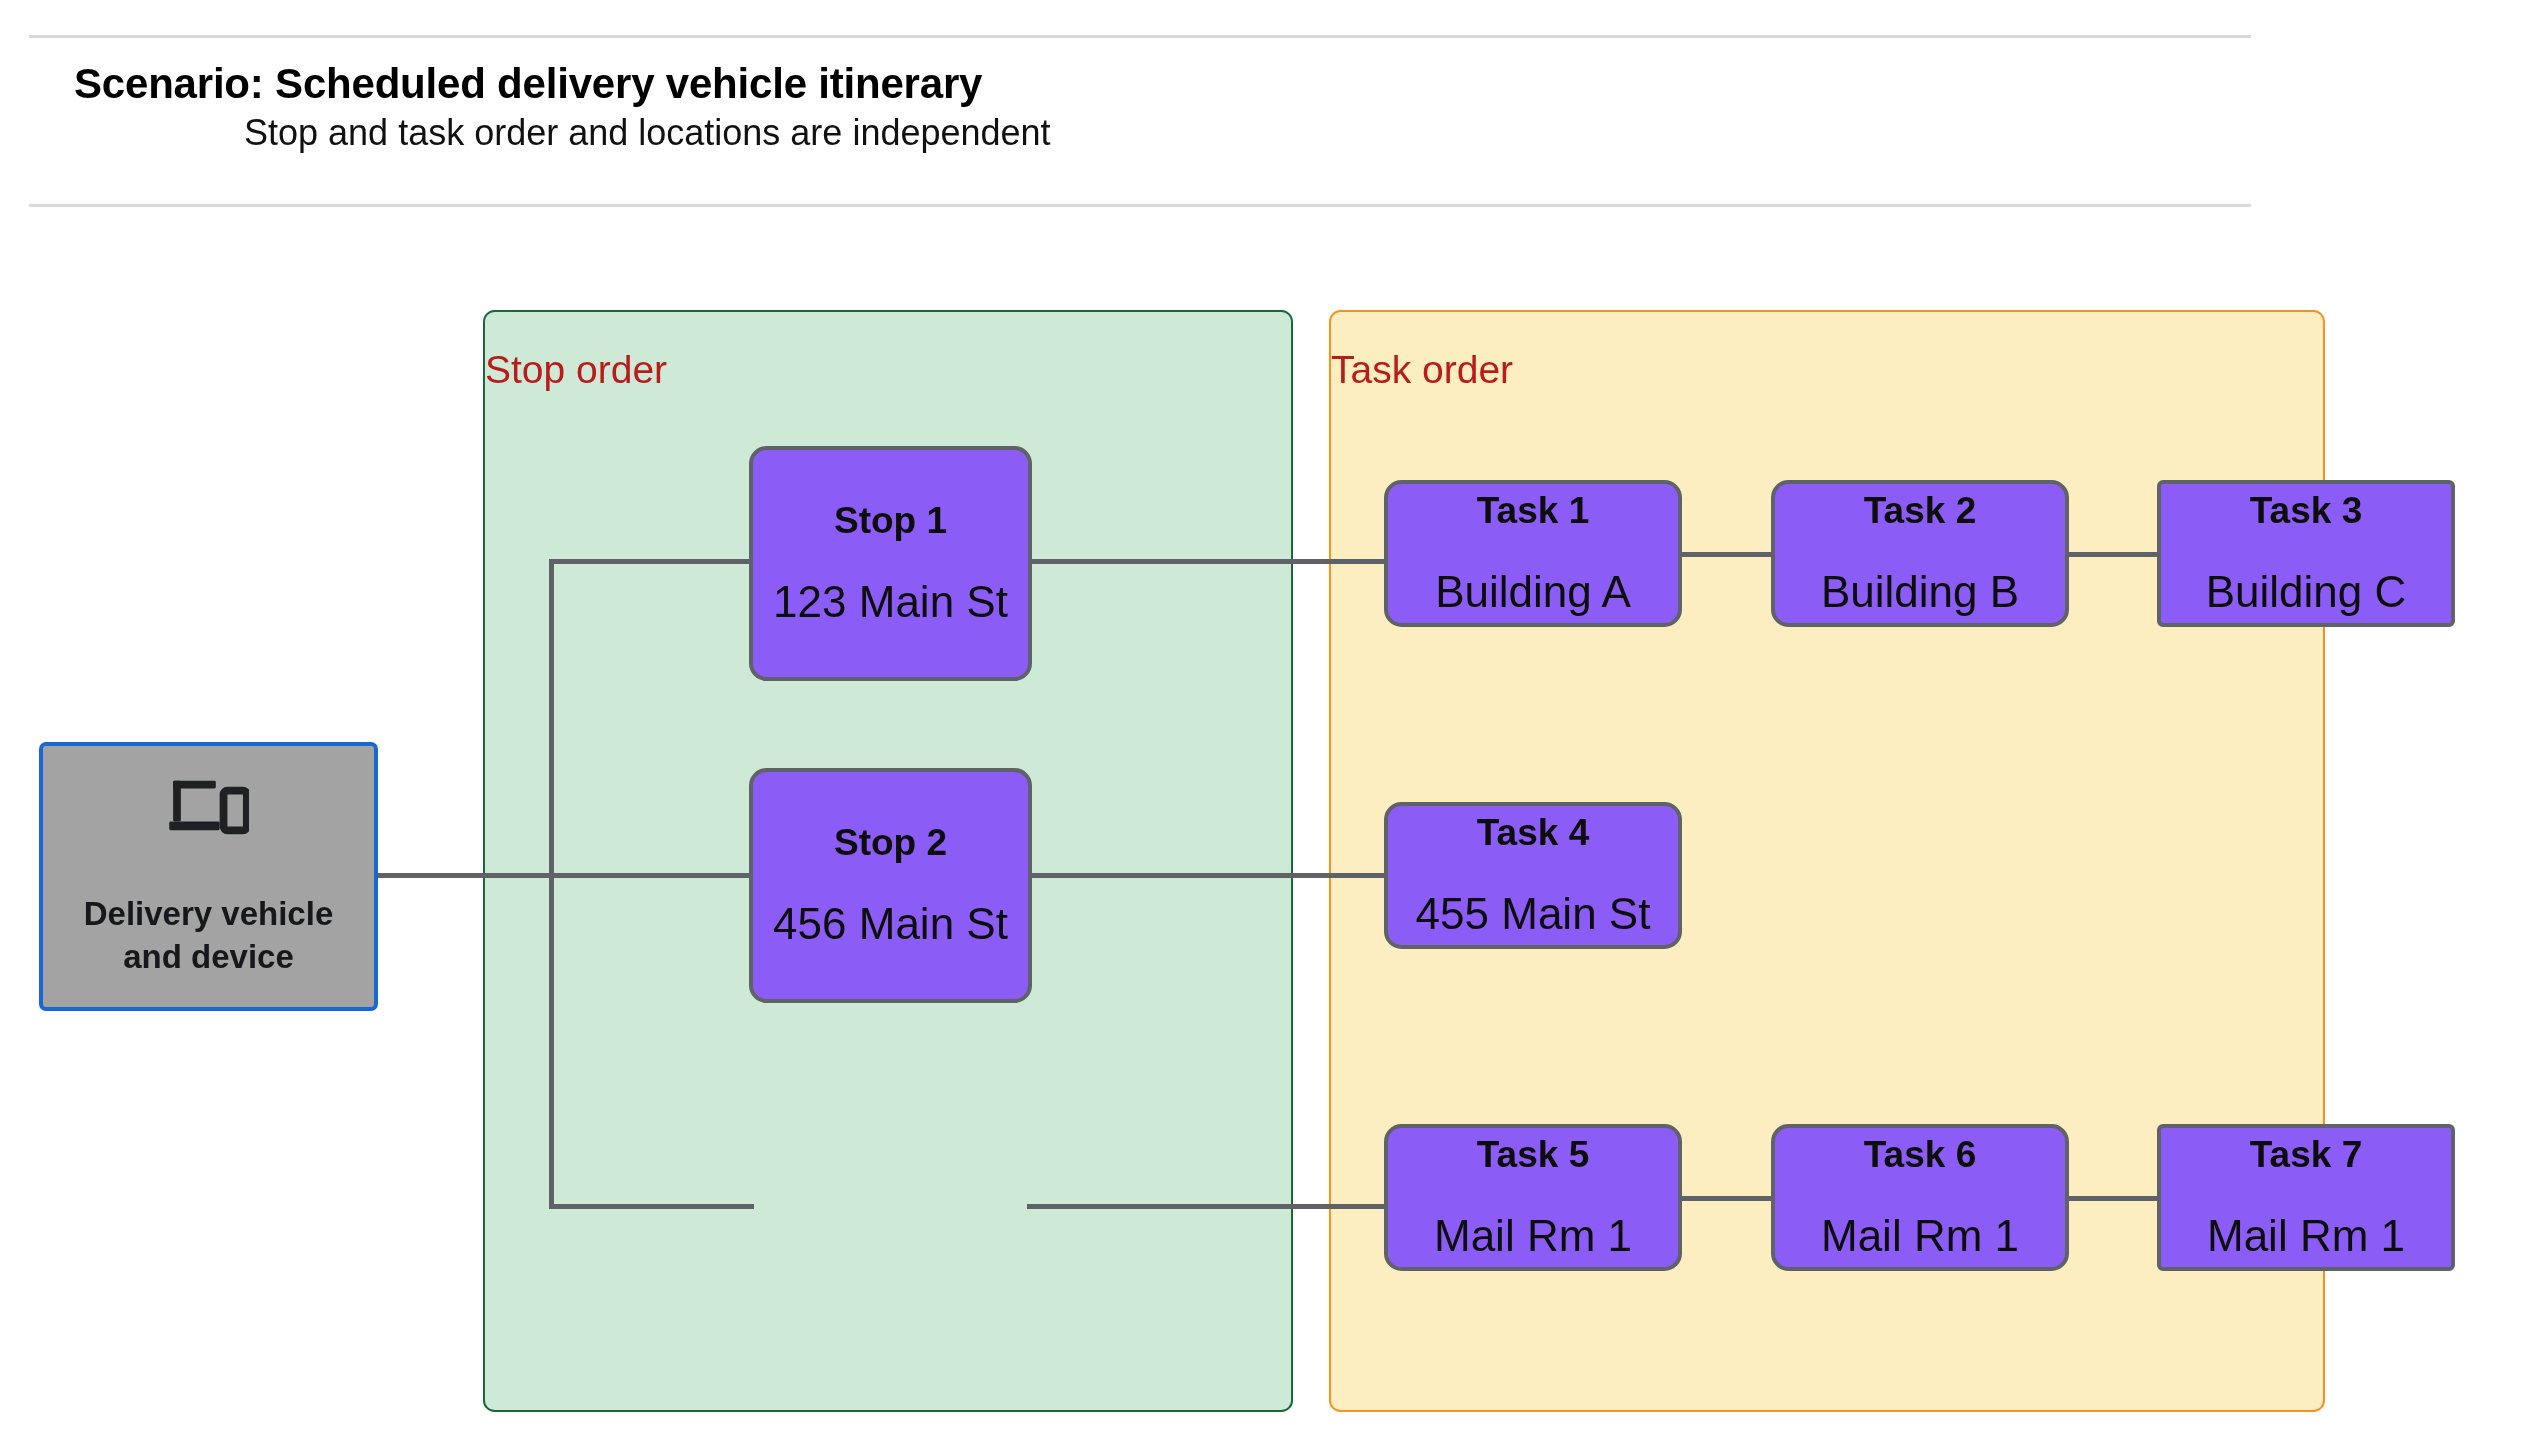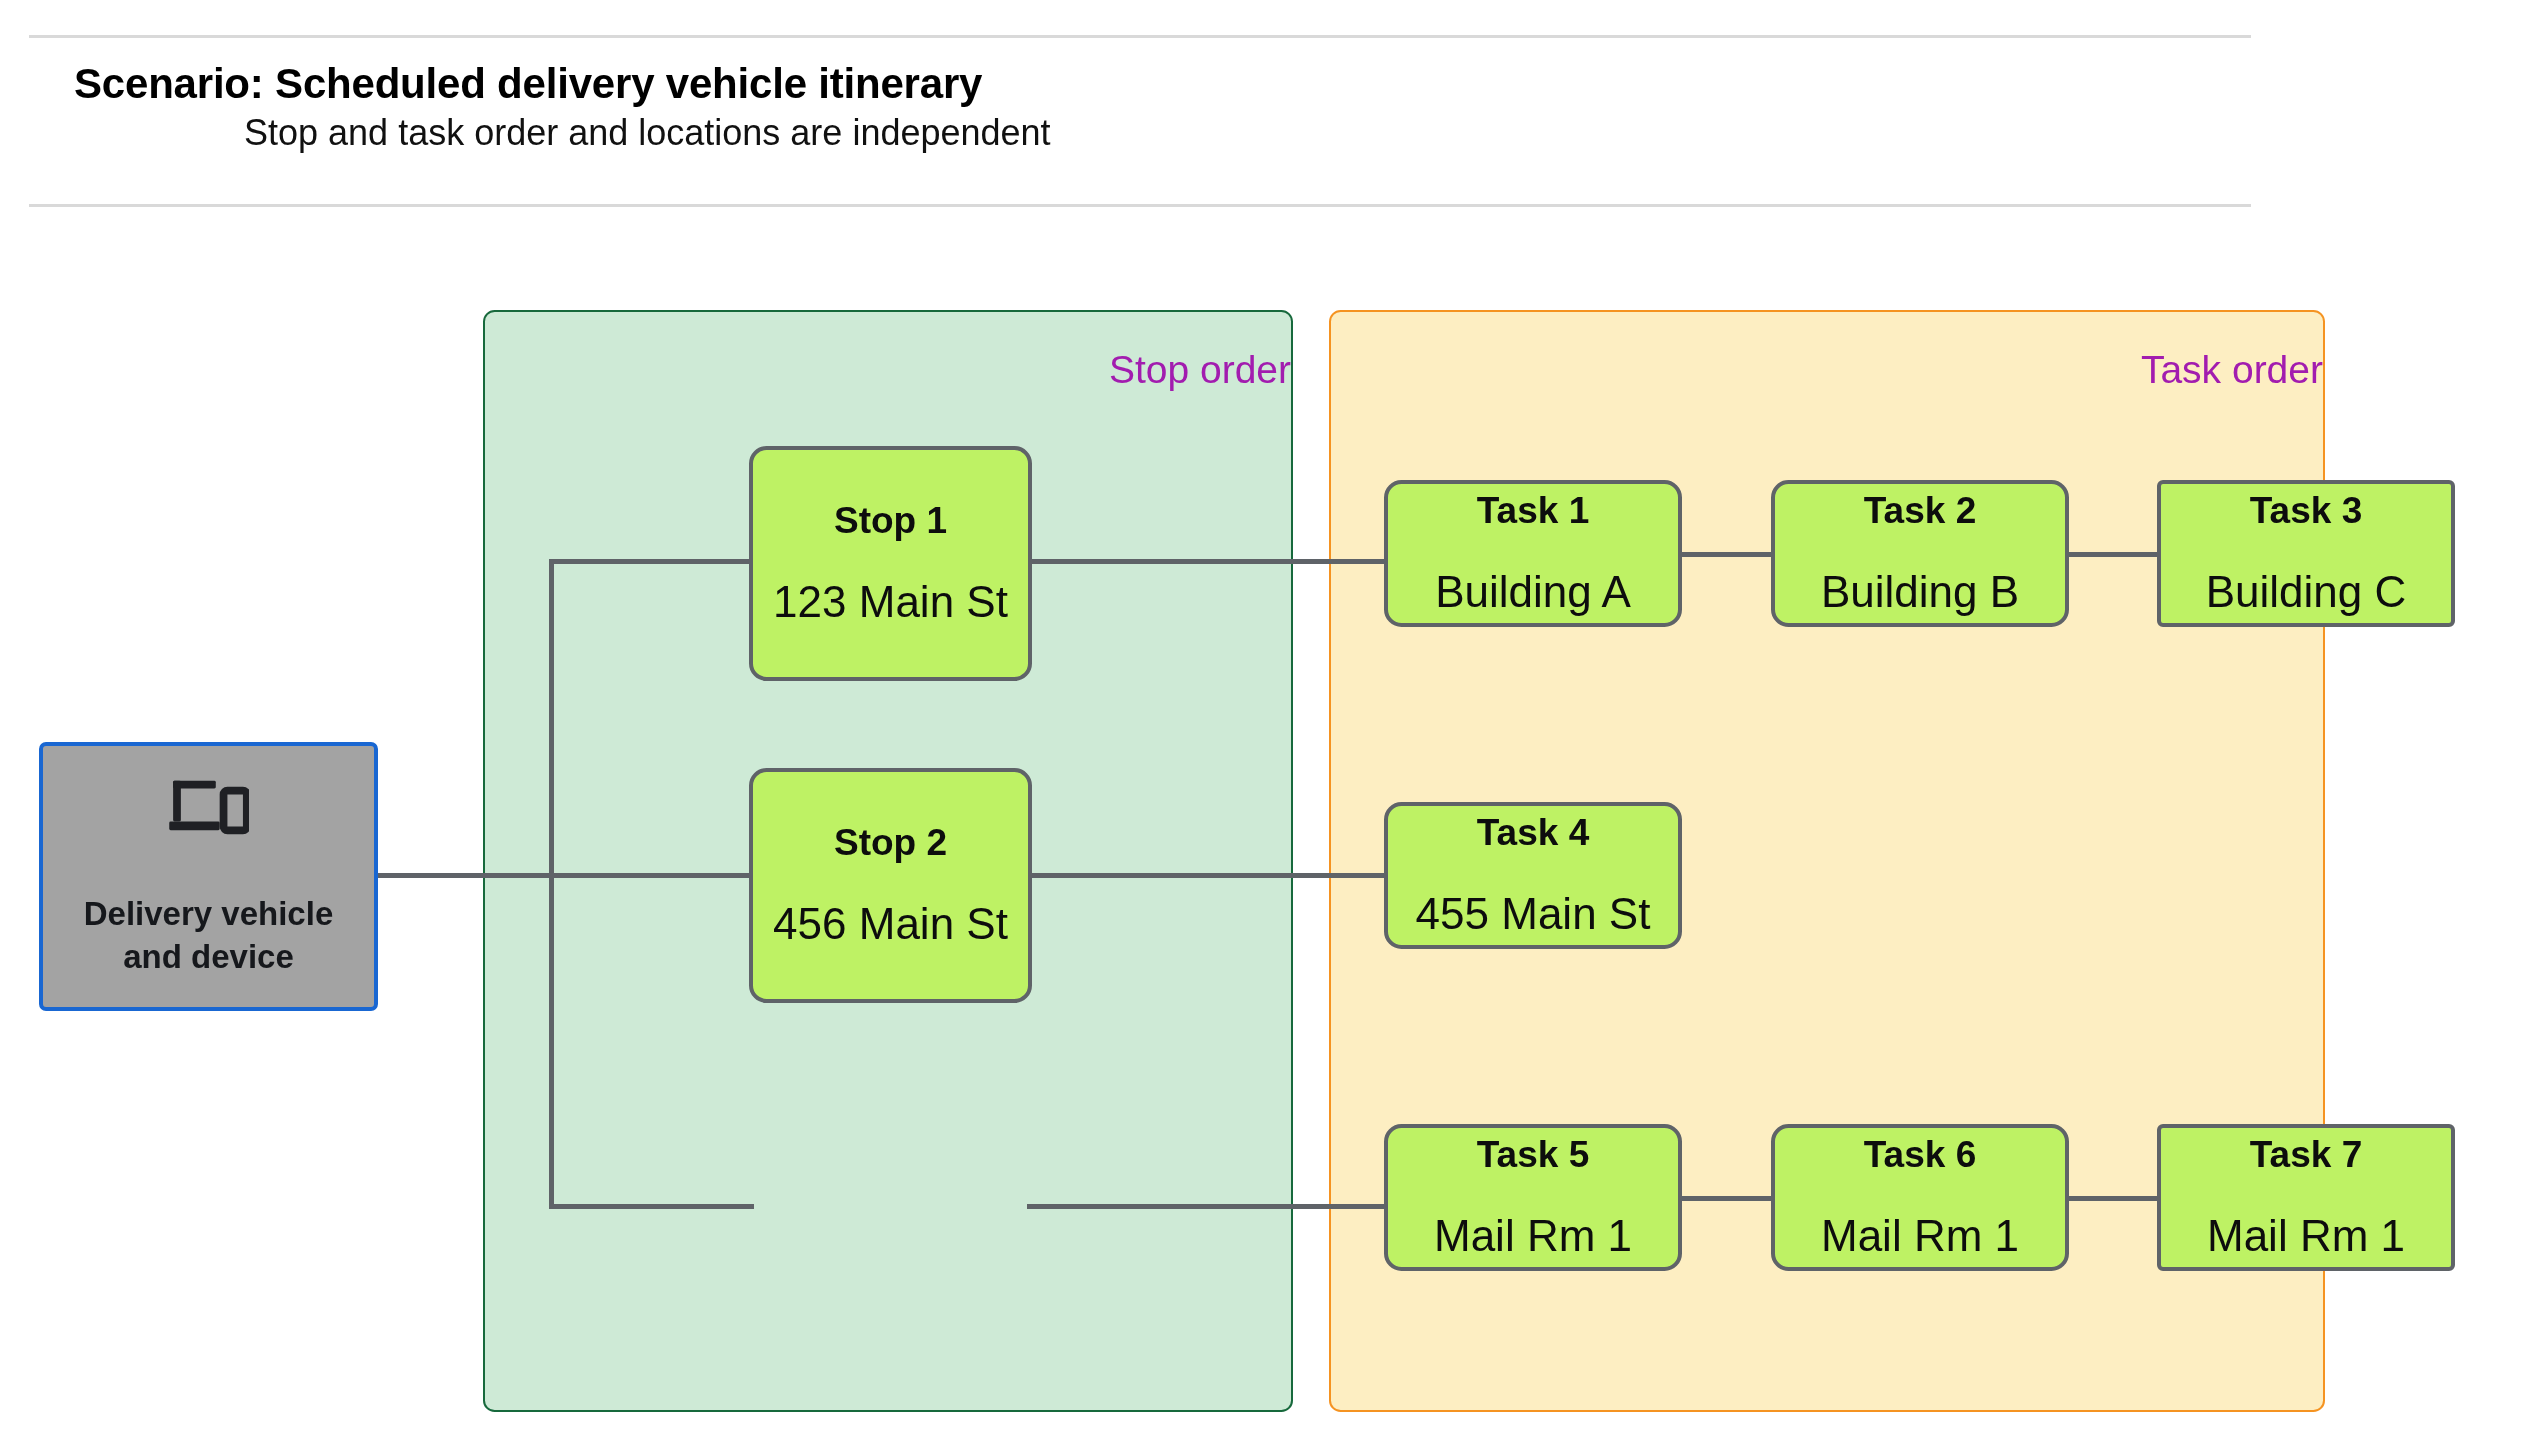--- a/index.html
+++ b/index.html
@@ -72,39 +72,39 @@
     width: 996px;
     height: 1102px;
     background: #fdeec2;
     border-color: #f59321;
   }
   .group-title {
     position: absolute;
     top: 36px;
     left: 0;
     width: 100%;
-    text-align: right;
+    text-align: left;
     font-size: 39px;
     font-weight: normal;
-    color: #a21caf;
+    color: #b91c1c;
   }
 
   
   .line {
     position: absolute;
     background: #5f6368;
     z-index: 2;
   }
   .line-h { height: 4.8px; }
   .line-v { width: 4.8px; }
 
   
   .node {
     position: absolute;
-    background: #bef264;
+    background: #8b5cf6;
     border: 4.8px solid #5f6368;
     border-radius: 17.5px;
     display: flex;
     flex-direction: column;
     align-items: center;
     justify-content: center;
     z-index: 5;
     gap: 28px;
   }
   .node .n-title {

